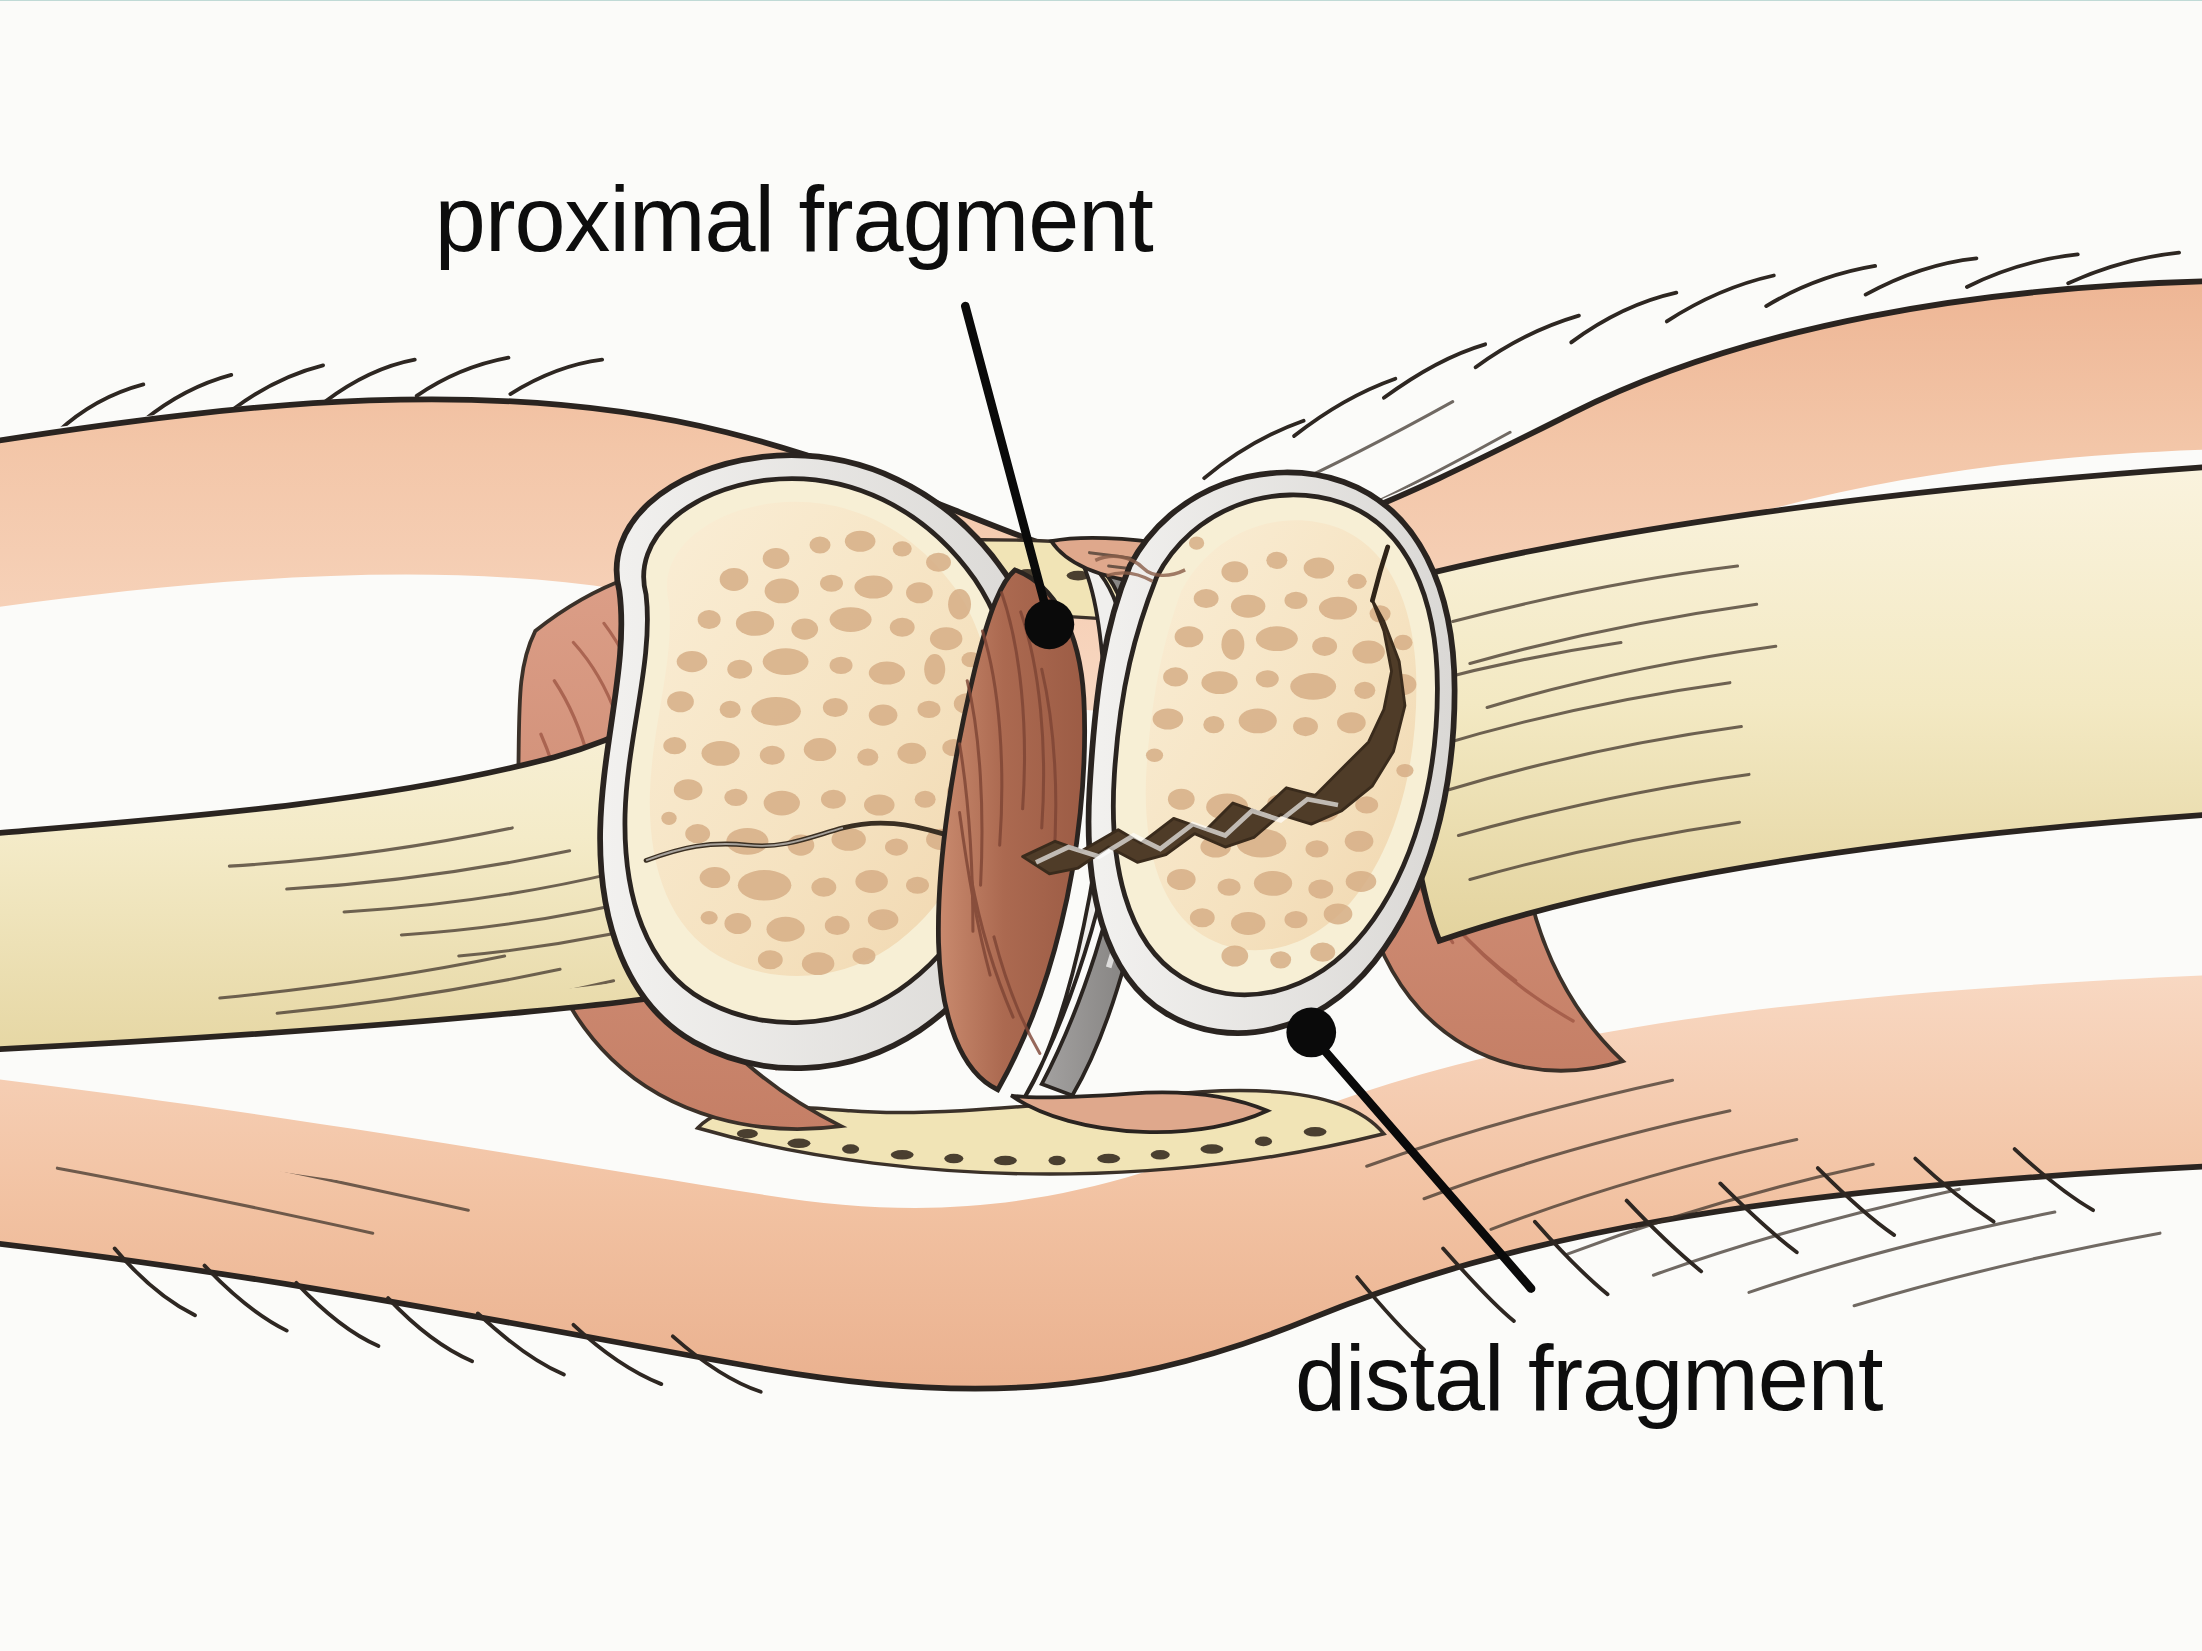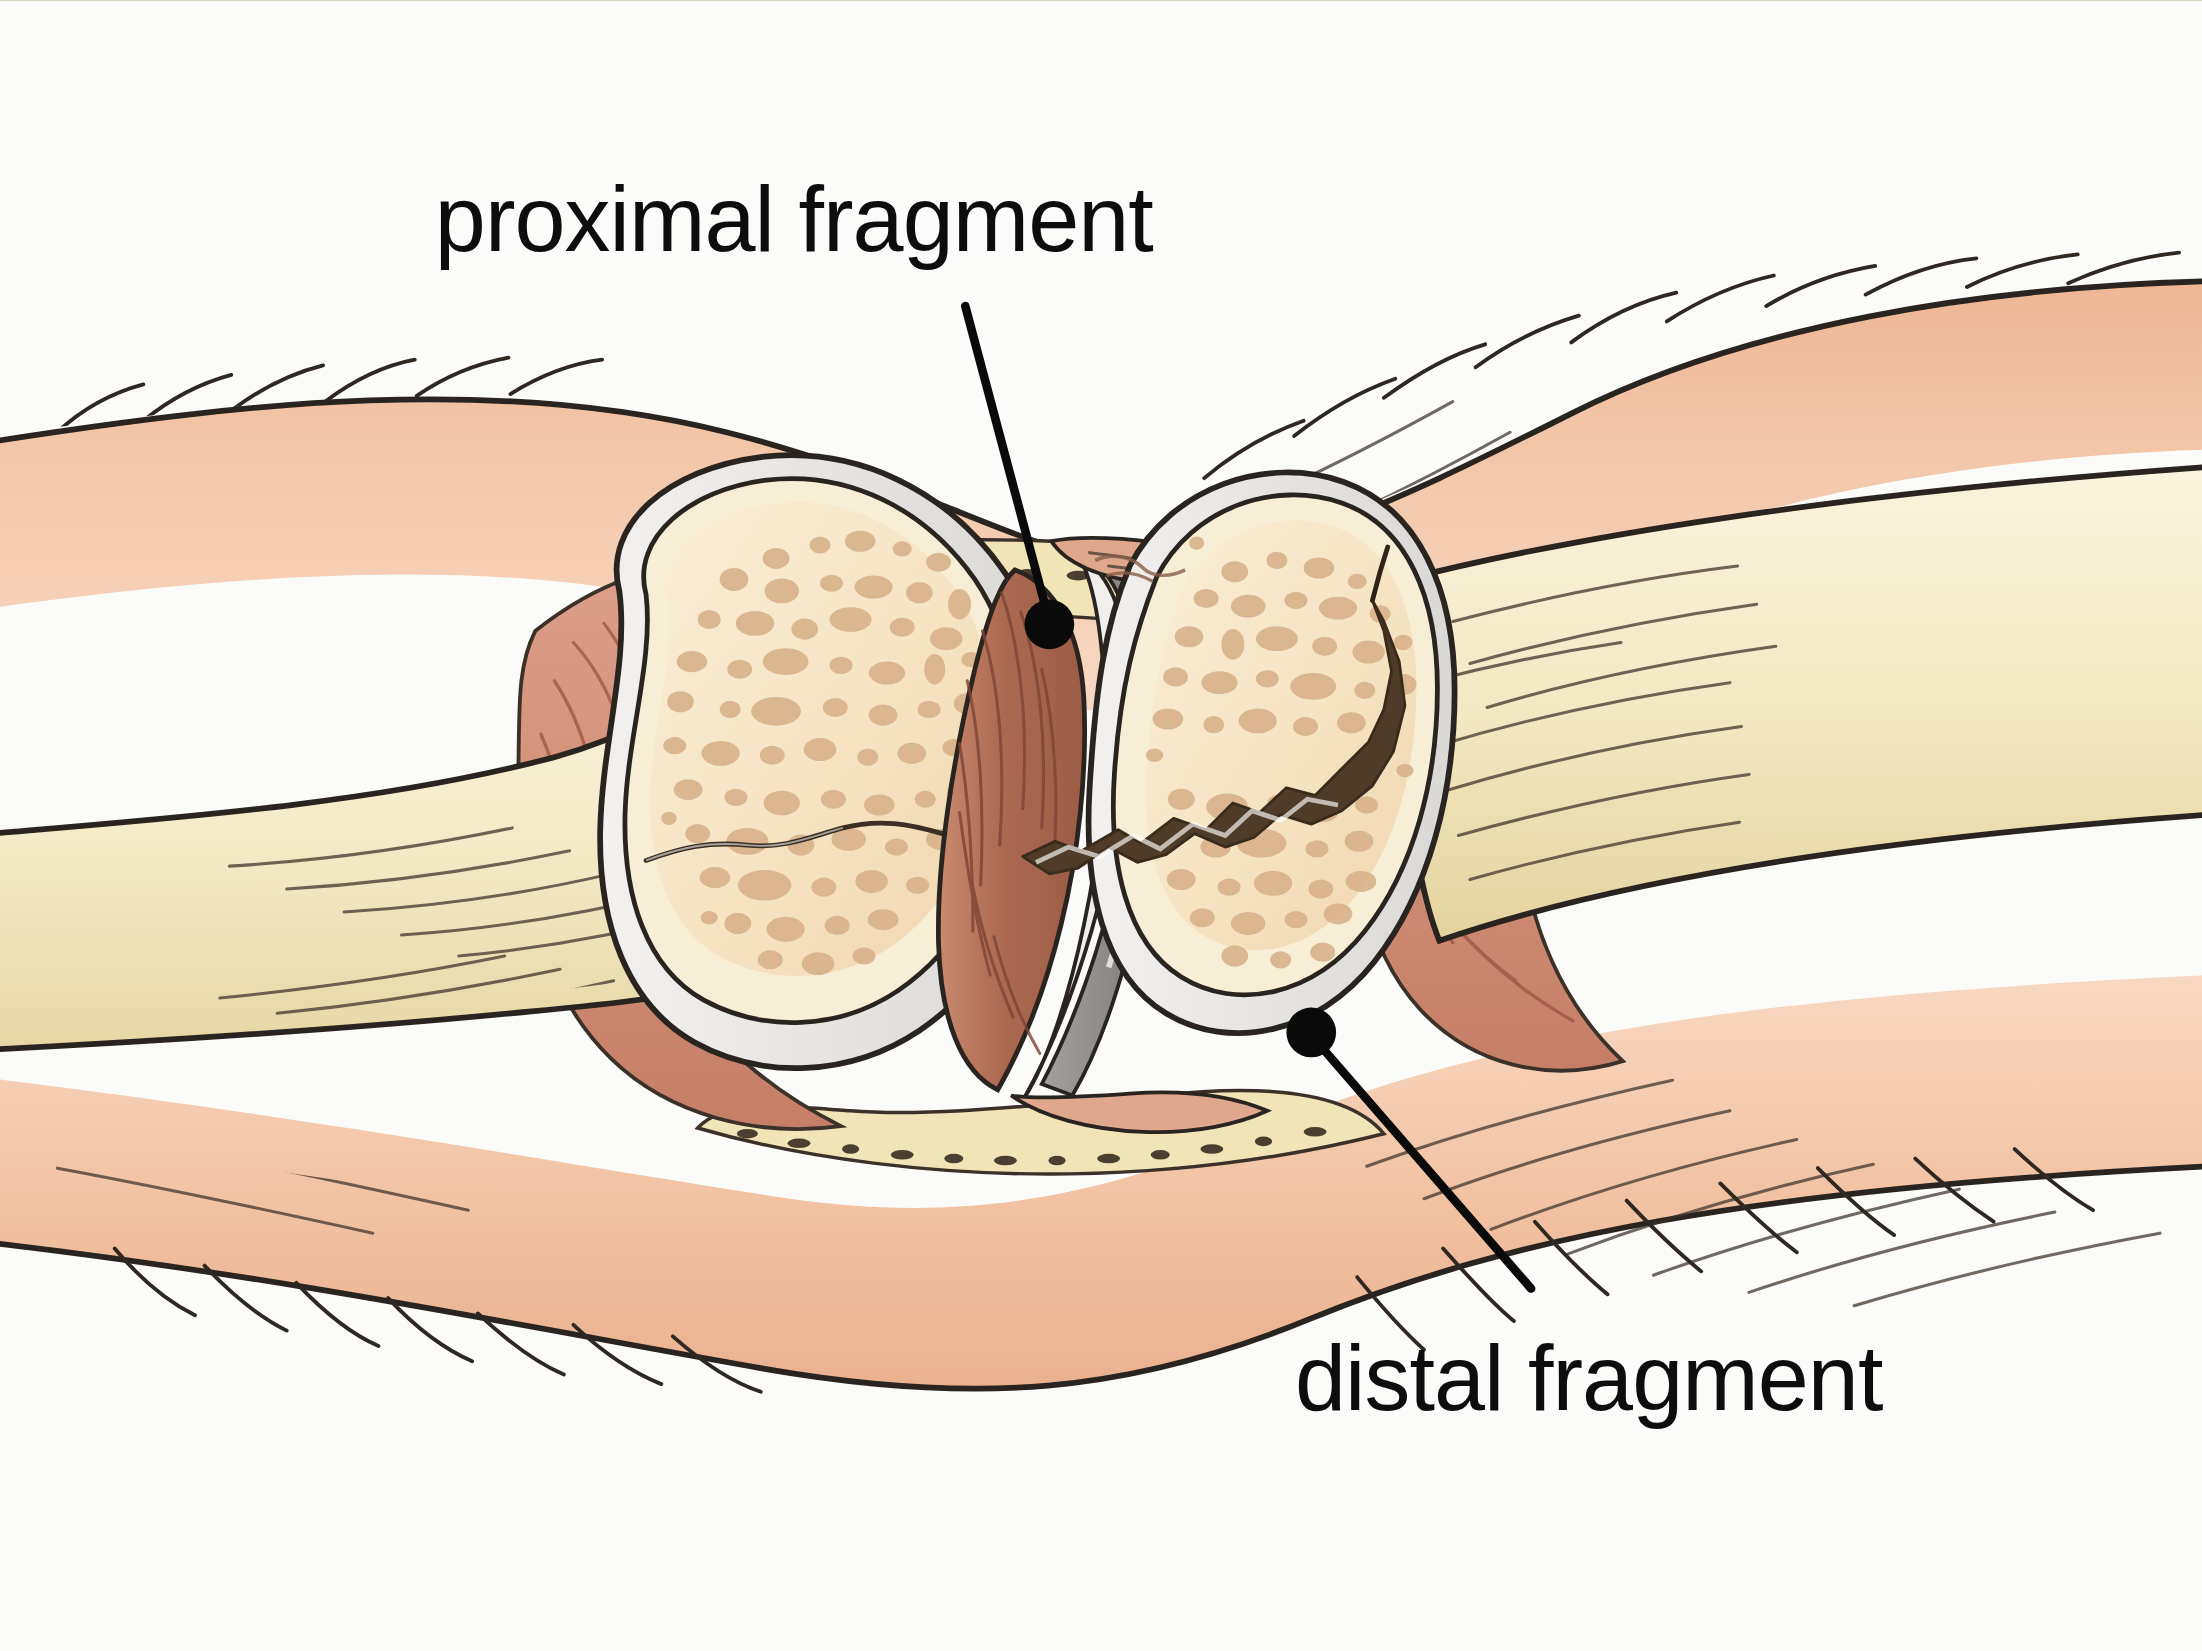--- a/index.html
+++ b/index.html
@@ -8,21 +8,21 @@
     padding: 0;
     background: #ffffff;
   }
   body {
     font-family: "Liberation Sans", sans-serif;
   }
   #stage {
     position: relative;
     width: 2202px;
     height: 1652px;
-    background: #4d7c0f;
+    background: #0f766e;
     overflow: hidden;
   }
   #scene {
     position: absolute;
     inset: 0;
     width: 2202px;
     height: 1652px;
     display: block;
   }
   .label-text {

